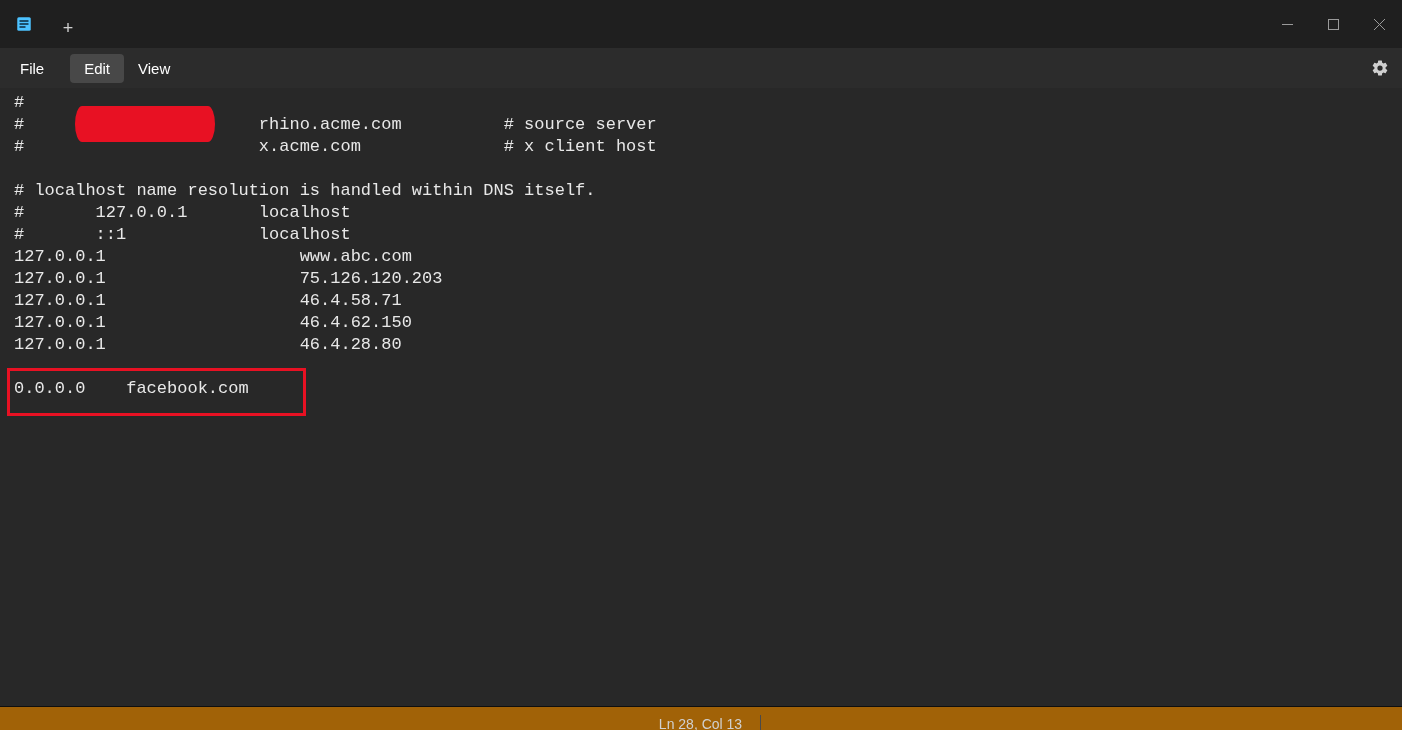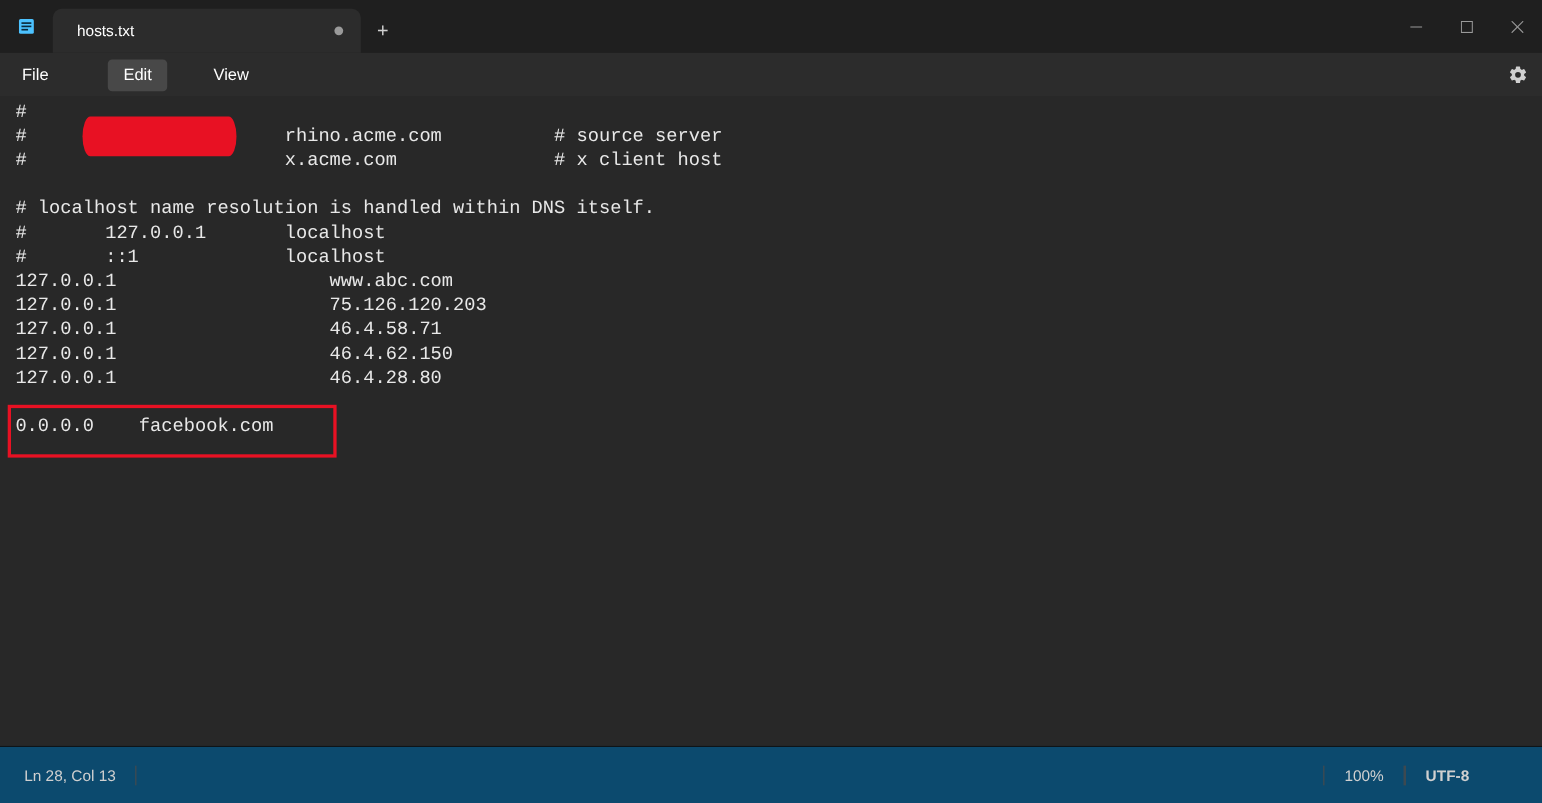--- a/index.html
+++ b/index.html
@@ -77,21 +77,20 @@
     }
     .win-ctrl svg { width: 11px; height: 11px; stroke: #9a9a9a; fill: none; stroke-width: 1; }
 
     
     .menubar {
       height: 40px;
       background: #2c2c2c;
       display: flex;
       align-items: center;
       padding-left: 6px;
-      gap: 28px;
     }
     .menu-item {
       padding: 6px 14px;
       color: #ffffff;
       font-size: 15px;
       border-radius: 4px;
     }
     .menu-item.active {
       background: #484848;
       margin-left: 12px;
@@ -129,28 +128,29 @@
       background: #e81123;
       border-radius: 12px / 30px;
     }
     .highlight-box {
       position: absolute;
       border: 3px solid #e81123;
     }
 
     
     .statusbar {
-      height: 52px;
-      background: #0c4a6e;
+      height: 24px;
+      background: #a16207;
       border-top: 1px solid #0f0f0f;
       display: flex;
       align-items: center;
       color: #d0d0d0;
       font-size: 14px;
       padding: 0 4px;
+      flex-direction: column;
     }
     .status-left { display: flex; align-items: center; }
     .status-seg {
       padding: 0 18px;
       height: 34px;
       display: flex;
       align-items: center;
     }
     .status-div {
       width: 1px;
@@ -168,24 +168,20 @@
 <body>
 
 <div class="titlebar">
   <div class="app-icon">
     <svg viewBox="0 0 24 24">
         <rect x="3" y="3" width="18" height="18" rx="2" fill="#4cc2ff"></rect>
         <rect x="6" y="7" width="12" height="2" fill="#0b2a3d"></rect>
         <rect x="6" y="11" width="12" height="2" fill="#0b2a3d"></rect>
         <rect x="6" y="15" width="8" height="2" fill="#0b2a3d"></rect>
       </svg>
-  </div>
-  <div class="tab">
-    <span class="tab-title">hosts.txt</span>
-    <span class="tab-modified"></span>
   </div>
   <div class="newtab-btn">
     <span class="plus-icon">+</span>
   </div>
   <div class="window-controls">
     <div class="win-ctrl">
       <svg viewBox="0 0 11 11">
           <line x1="0" y1="5.5" x2="11" y2="5.5"></line>
         </svg>
     </div>

